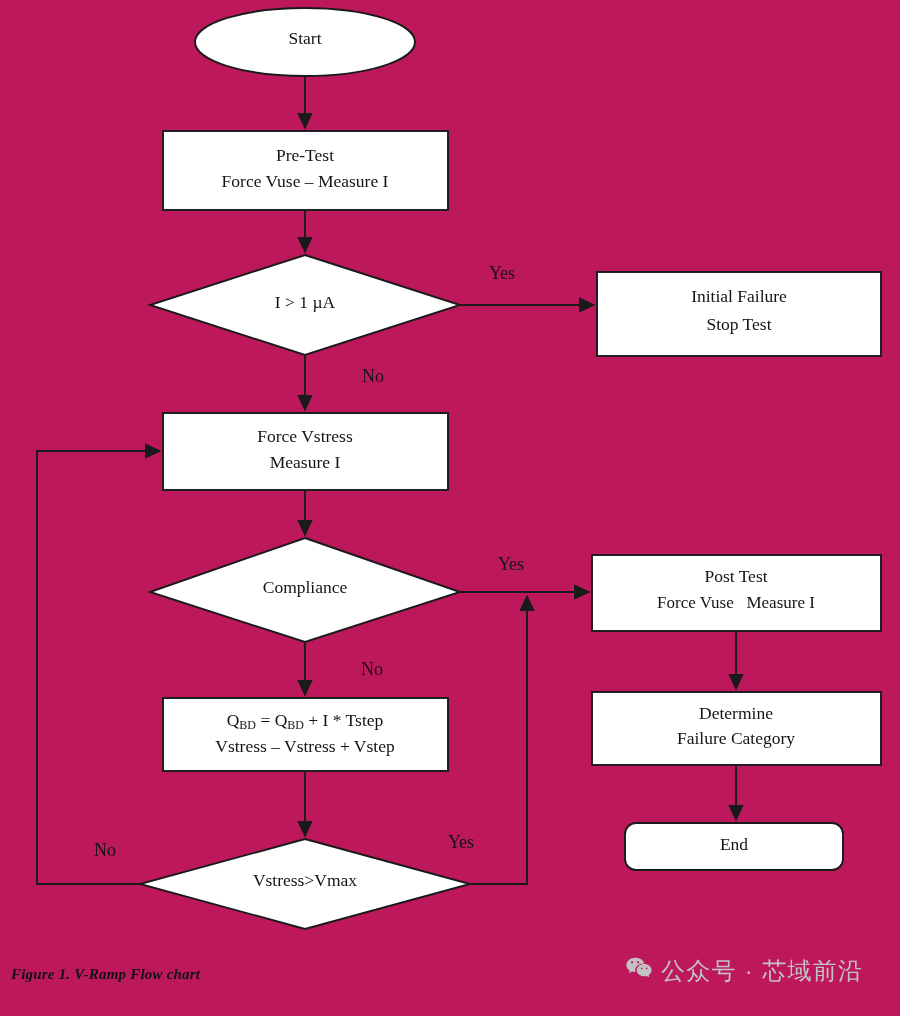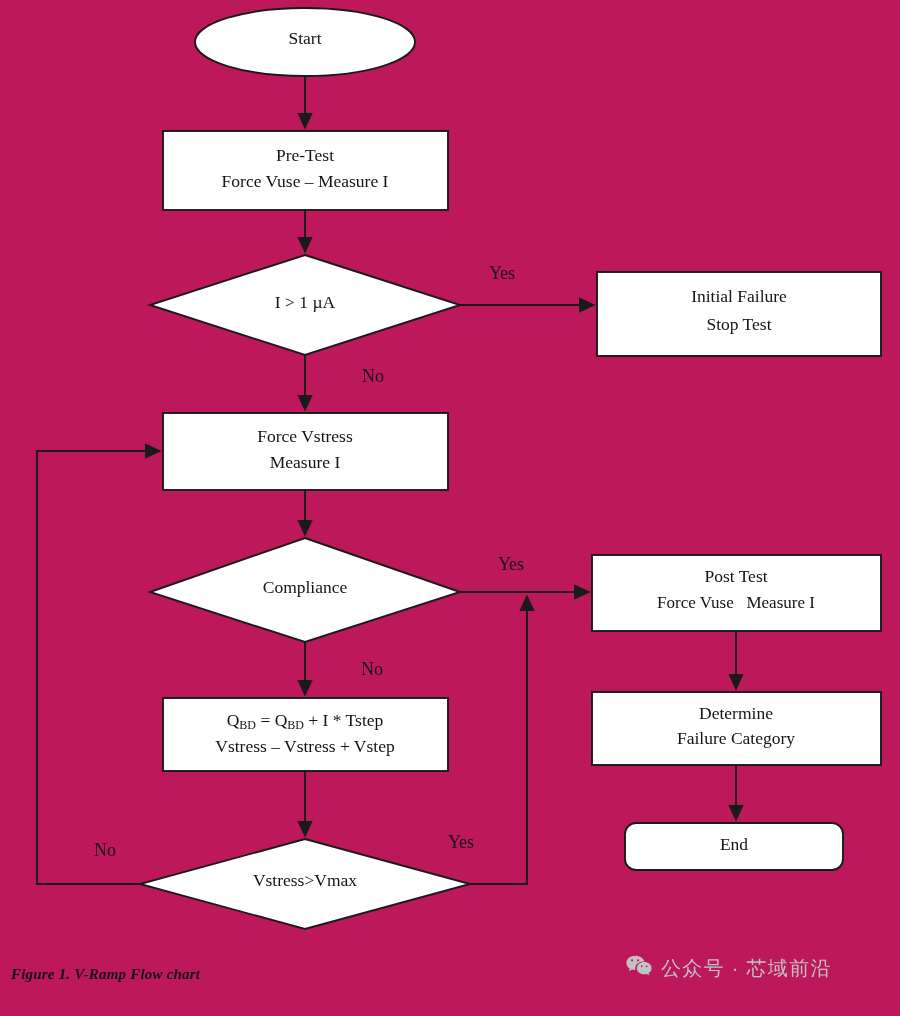--- a/index.html
+++ b/index.html
@@ -73,21 +73,21 @@
   
   .watermark {
     position: absolute;
     left: 626px;
     top: 955px;
     display: flex;
     align-items: center;
     gap: 9px;
     color: #c2c2c2;
     font-family: "Liberation Sans", "DejaVu Sans", sans-serif;
-    font-size: 20px;
+    font-size: 24px;
     white-space: nowrap;
     letter-spacing: 1.3px;
   }
   .wechat-icon { display: block; }
 </style>
 </head>
 <body>
 
 <div id="page">
 

